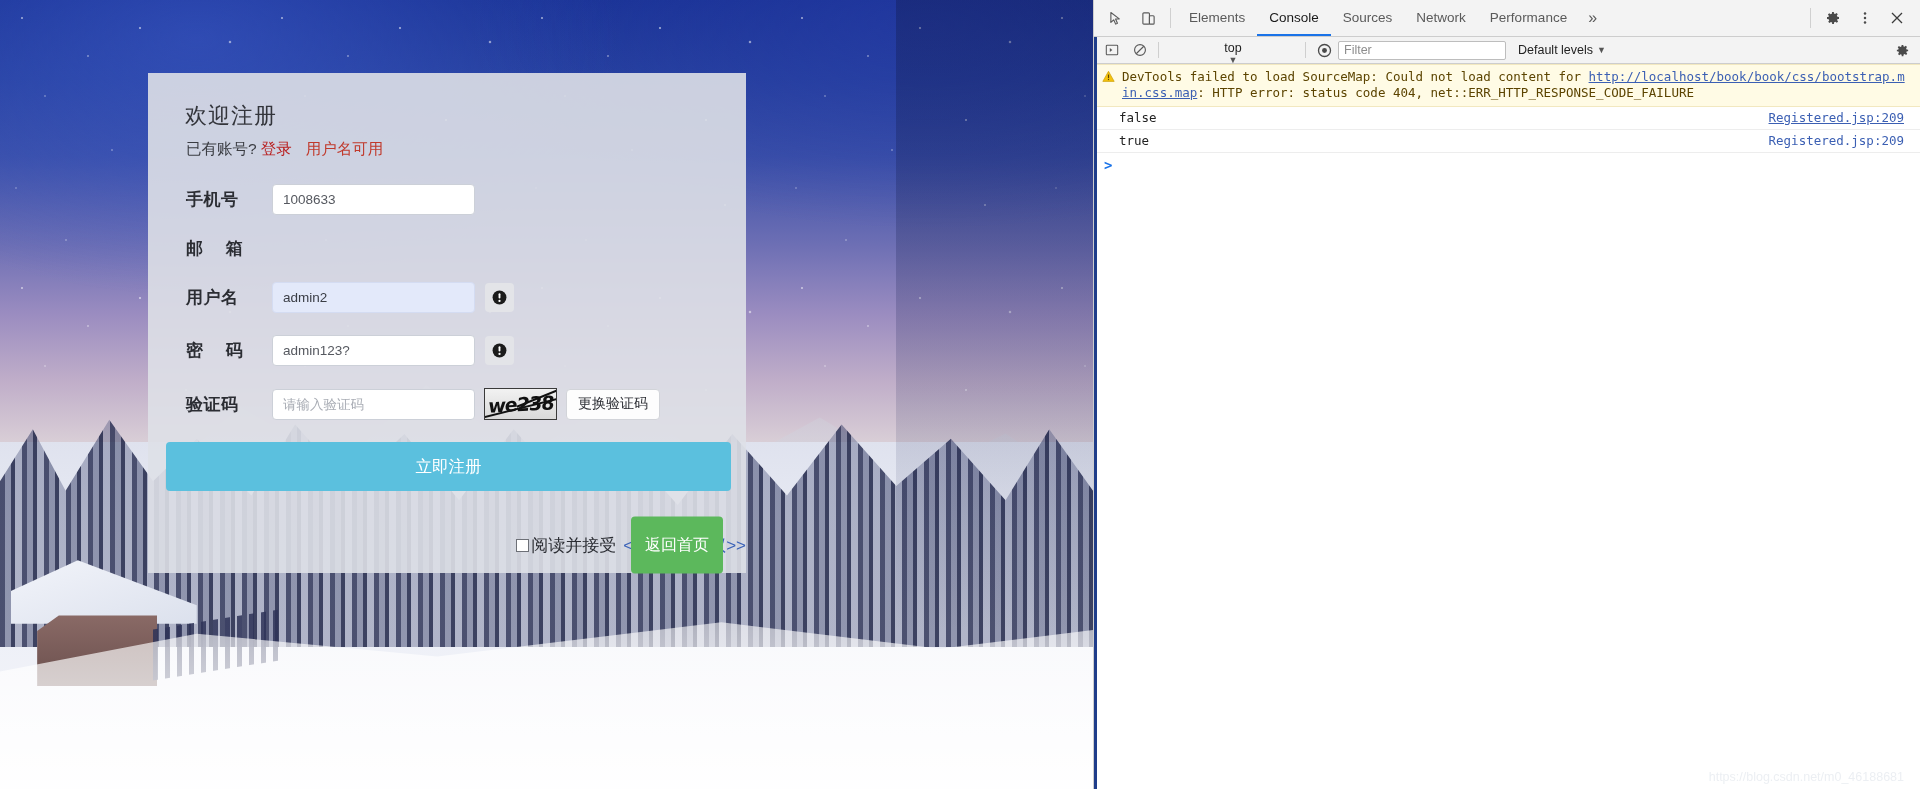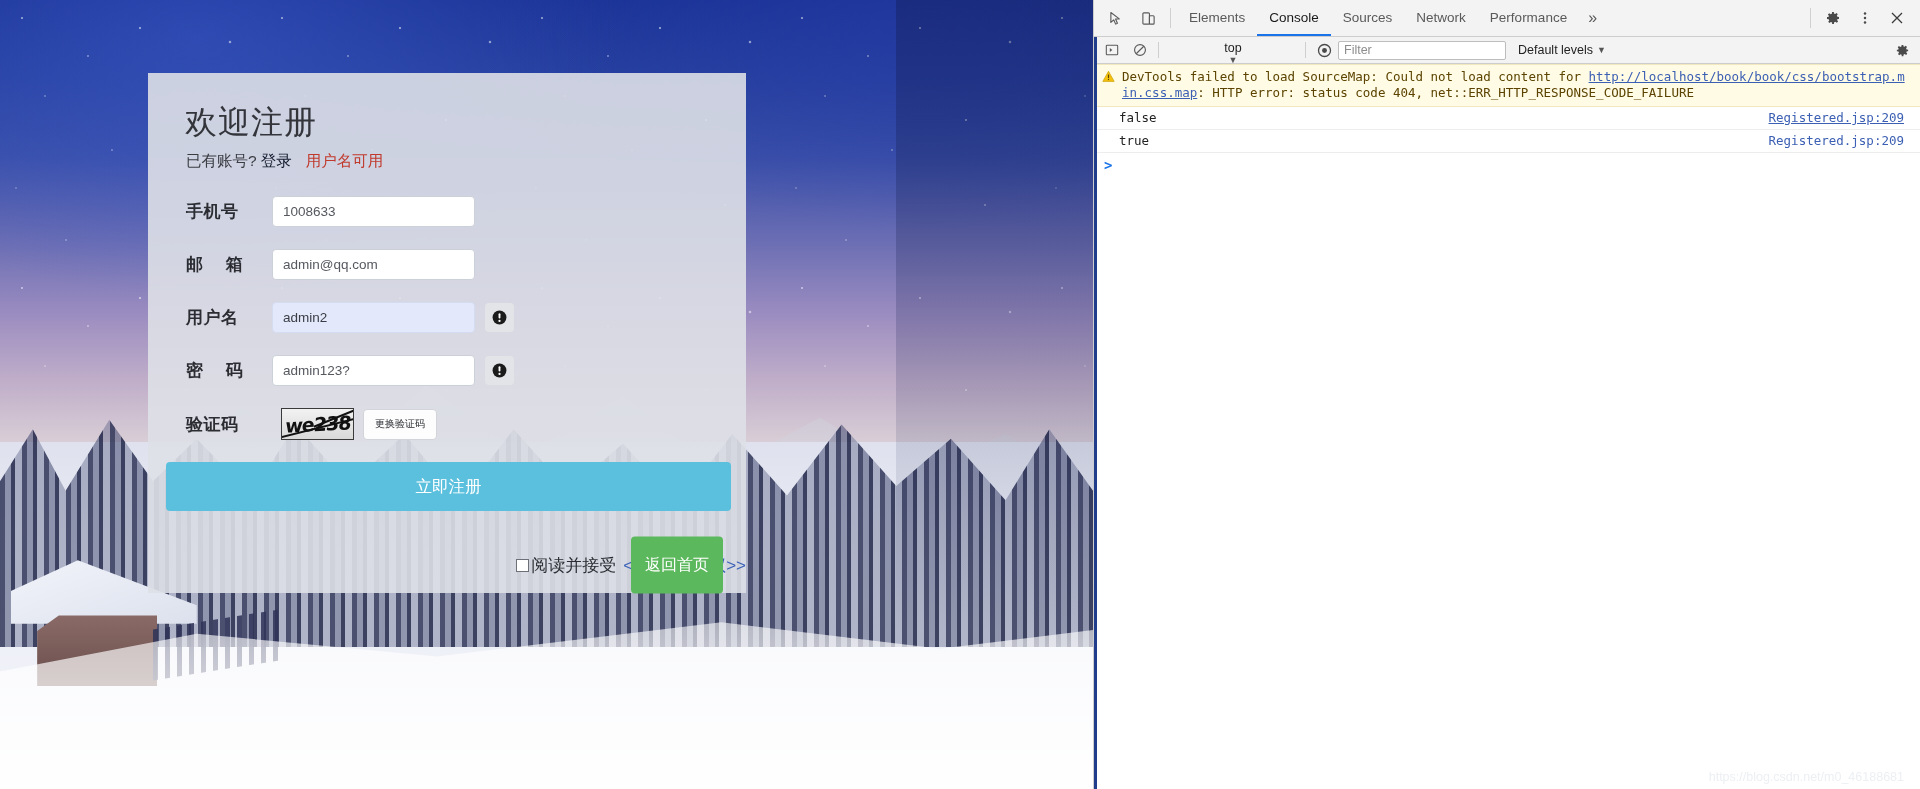--- a/index.html
+++ b/index.html
@@ -100,28 +100,28 @@
   .reg-card {
     position: absolute;
     left: 148px; top: 73px;
     width: 598px;
     padding: 30px 0 0 0;
     background: rgba(222,224,231,.90);
     color: #26282d;
   }
   .reg-inner { padding: 0 18px; }
   .reg-title {
-    font-size: 32px; font-weight: 400; line-height: 1.2;
+    font-size: 22px; font-weight: 400; line-height: 1.2;
     padding-left: 19px; letter-spacing: 1px; color: #33353b;
   }
   .reg-sub {
     padding-left: 20px; margin-top: 10px; margin-bottom: 24px;
     font-size: 15.5px; color: #3a3c42;
   }
-  .reg-sub .login-link { color: #0f172a; text-decoration: none; margin-left: 4px; }
+  .reg-sub .login-link { color: #b91c1c; text-decoration: none; margin-left: 4px; }
   .reg-sub .name-status { color: #c0392b; margin-left: 14px; }
 
   .form-row { display: flex; align-items: center; margin-bottom: 22px; padding-left: 20px; }
   .form-label {
     width: 86px; flex: 0 0 86px;
     font-size: 17px; font-weight: bold; color: #2b2d33;
     letter-spacing: .5px;
   }
   .form-label.spaced { letter-spacing: 9px; }
   .txt-input {
@@ -164,21 +164,21 @@
   .captcha-slash, .captcha-slash2 {
     position: absolute; background: #111; height: 2px;
   }
   .captcha-slash { left: -4px; top: 60%; width: 80px; transform: rotate(-14deg); }
   .captcha-slash2 { left: 30px; top: 22%; width: 52px; transform: rotate(-22deg); }
 
   .refresh-btn {
     margin-left: 9px;
     height: 31px; padding: 0 11px;
     background: #fdfdfd; border: 1px solid #d2d4d9; border-radius: 4px;
-    font-size: 10px; color: #2c2e34; cursor: pointer;
+    font-size: 14px; color: #2c2e34; cursor: pointer;
     font-family: Liberation Serif, serif;
   }
 
   .submit-btn {
     display: block;
     margin: 12px auto 0 auto;
     width: 565px; height: 49px;
     background: #5bc0de; border: none; border-radius: 4px;
     color: #fff; font-size: 16.5px; cursor: pointer;
     font-family: "Liberation Sans", sans-serif;
@@ -325,21 +325,20 @@
         <span>已有账号?</span><a href="#" class="login-link">登录</a><span class="name-status">用户名可用</span>
       </div>
 
       <div class="form-row">
         <div class="form-label">手机号</div>
         <input class="txt-input" type="text" value="1008633" style="">
       </div>
 
       <div class="form-row">
         <div class="form-label spaced">邮 箱</div>
-        <input class="txt-input" type="text" value="admin@qq.com" style="">
       </div>
 
       <div class="form-row">
         <div class="form-label">用户名</div>
         <input class="txt-input autofill" type="text" value="admin2" style="">
         <button class="info-btn">
           <span>
             <svg width="15" height="15" viewBox="0 0 16 16" aria-hidden="true">
               <circle cx="8" cy="8" r="7.4" fill="#1b1b1b"></circle>
               <rect x="7" y="3.4" width="2" height="5.6" rx="1" fill="#fff"></rect>
@@ -358,20 +357,21 @@
               <circle cx="8" cy="8" r="7.4" fill="#1b1b1b"></circle>
               <rect x="7" y="3.4" width="2" height="5.6" rx="1" fill="#fff"></rect>
               <circle cx="8" cy="11.6" r="1.2" fill="#fff"></circle>
             </svg>
           </span>
         </button>
       </div>
 
       <div class="form-row">
         <div class="form-label">验证码</div>
+        <input class="txt-input" type="text" placeholder="请输入验证码" style="">
         <div class="captcha-img">
           <div class="captcha-slash"></div>
           <div class="captcha-slash2"></div>
           <div class="captcha-text">we238</div>
         </div>
         <button class="refresh-btn">更换验证码</button>
       </div>
 
       <button class="submit-btn">立即注册</button>
     </div>

